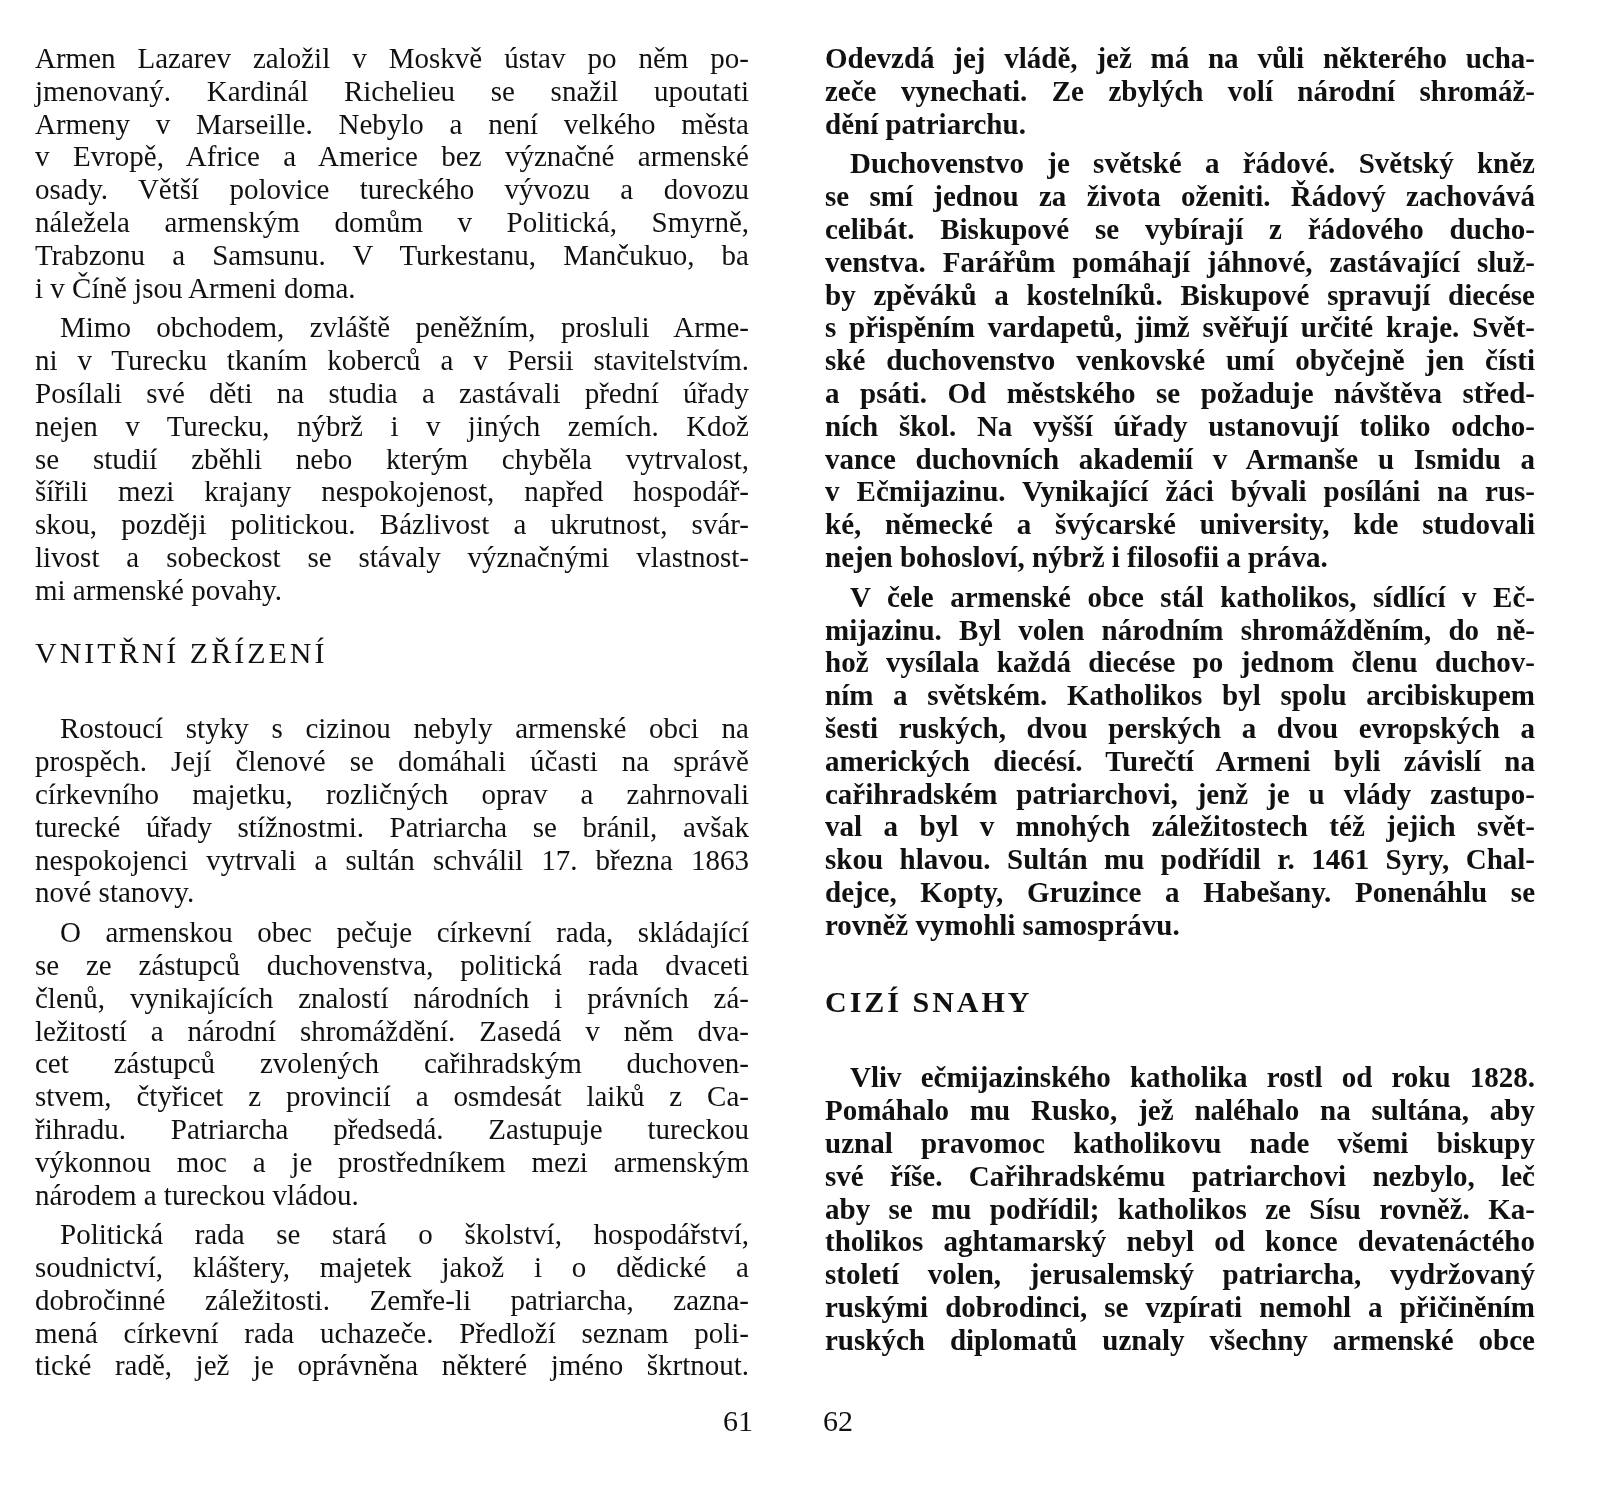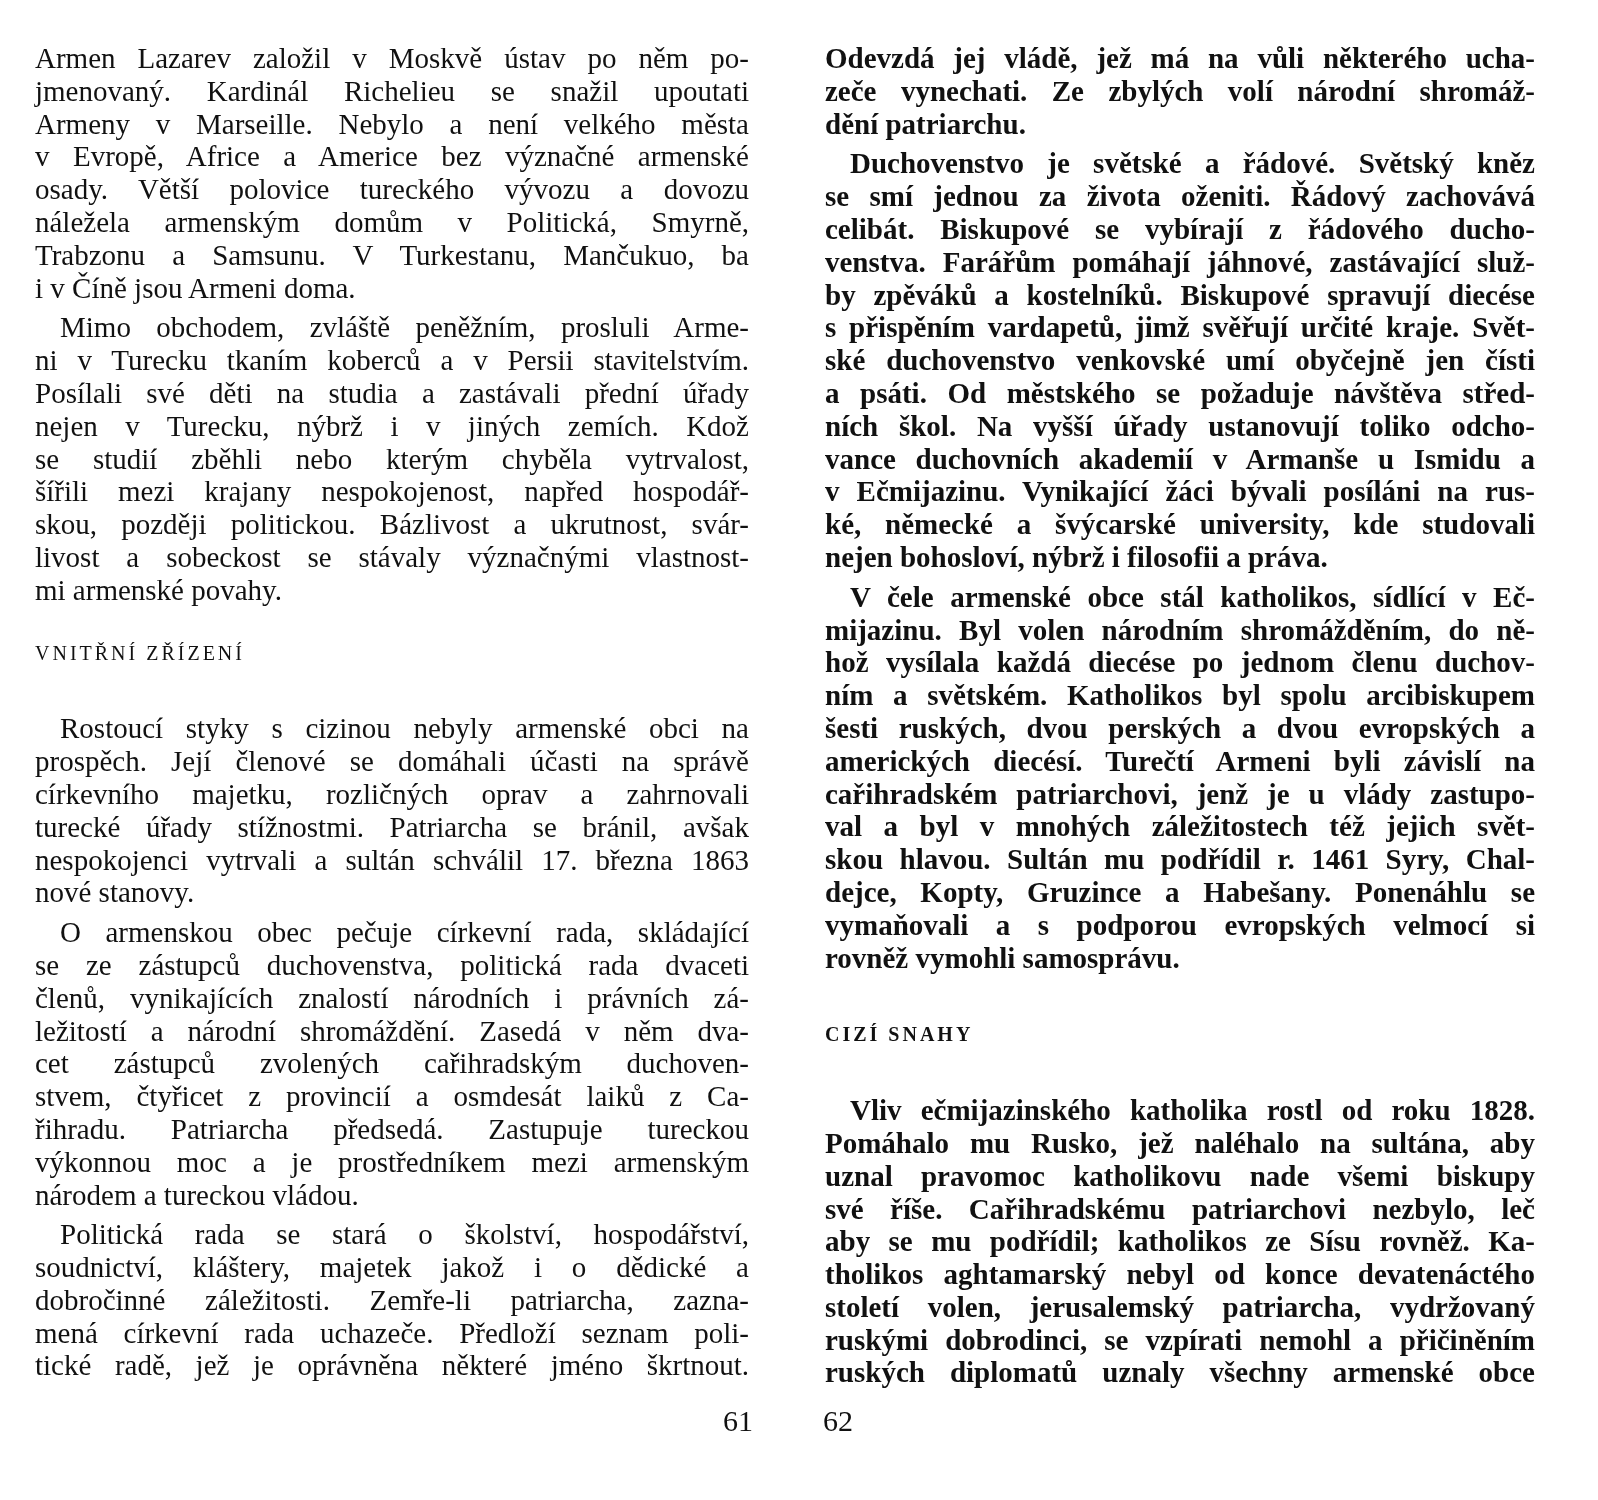--- a/index.html
+++ b/index.html
@@ -5,21 +5,21 @@
   html, body { margin:0; padding:0; background:#ffffff; }
   body { width:1598px; height:1500px; position:relative; overflow:hidden;
          font-family:"Liberation Serif","DejaVu Serif",serif; color:#111; }
   .col { position:absolute; top:42px; width:714px; }
   .col.left { left:35px; }
   .col.right { left:825px; width:710px;font-weight:bold; }
   .line { display:block; font-size:29px; line-height:32.8px; height:32.8px;
           white-space:nowrap; text-align:justify; text-align-last:justify; }
   .line.last { text-align-last:left; }
   .line.indent { padding-left:25px;margin-top:7px; }
-  .heading { display:block; font-size:20px; letter-spacing:3px; height:32.8px;
+  .heading { display:block; font-size:30px; letter-spacing:3px; height:32.8px;
              line-height:32.8px; white-space:nowrap; }
   .gap-before-h { height:30px; }
   .gap-after-h { height:36px; }
   .page-num { position:absolute; top:1404px; font-size:30px; }
   .page-num.left { left:723px; }
   .page-num.right { left:823px; }
 </style>
 </head>
 <body>
 
@@ -101,21 +101,20 @@
       <span class="line indent">V čele armenské obce stál katholikos, sídlící v Eč-</span>
       <span class="line">mijazinu. Byl volen národním shromážděním, do ně-</span>
       <span class="line">hož vysílala každá diecése po jednom členu duchov-</span>
       <span class="line">ním a světském. Katholikos byl spolu arcibiskupem</span>
       <span class="line">šesti ruských, dvou perských a dvou evropských a</span>
       <span class="line">amerických diecésí. Turečtí Armeni byli závislí na</span>
       <span class="line">cařihradském patriarchovi, jenž je u vlády zastupo-</span>
       <span class="line">val a byl v mnohých záležitostech též jejich svět-</span>
       <span class="line">skou hlavou. Sultán mu podřídil r. 1461 Syry, Chal-</span>
       <span class="line">dejce, Kopty, Gruzince a Habešany. Ponenáhlu se</span>
-      <span class="line">vymaňovali a s podporou evropských velmocí si</span>
       <span class="line last">rovněž vymohli samosprávu.</span>
     </div>
   <div class="gap-before-h" style="height:44px"></div>
   <div class="heading">CIZÍ SNAHY</div>
   <div class="gap-after-h"></div>
   <div>
       <span class="line indent">Vliv ečmijazinského katholika rostl od roku 1828.</span>
       <span class="line">Pomáhalo mu Rusko, jež naléhalo na sultána, aby</span>
       <span class="line">uznal pravomoc katholikovu nade všemi biskupy</span>
       <span class="line">své říše. Cařihradskému patriarchovi nezbylo, leč</span>

